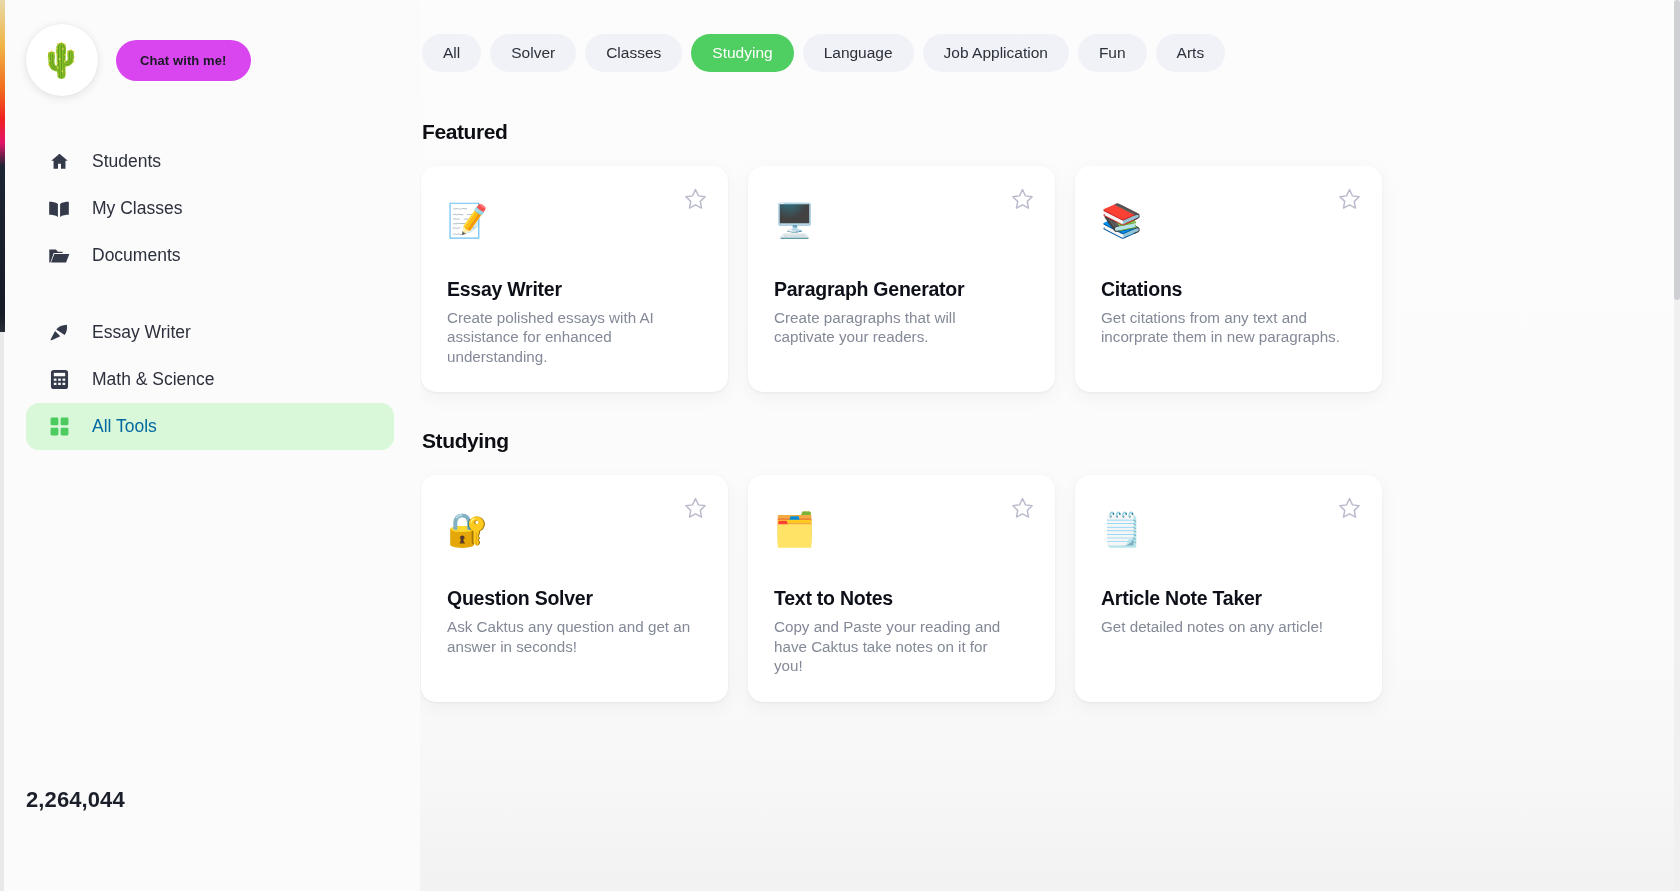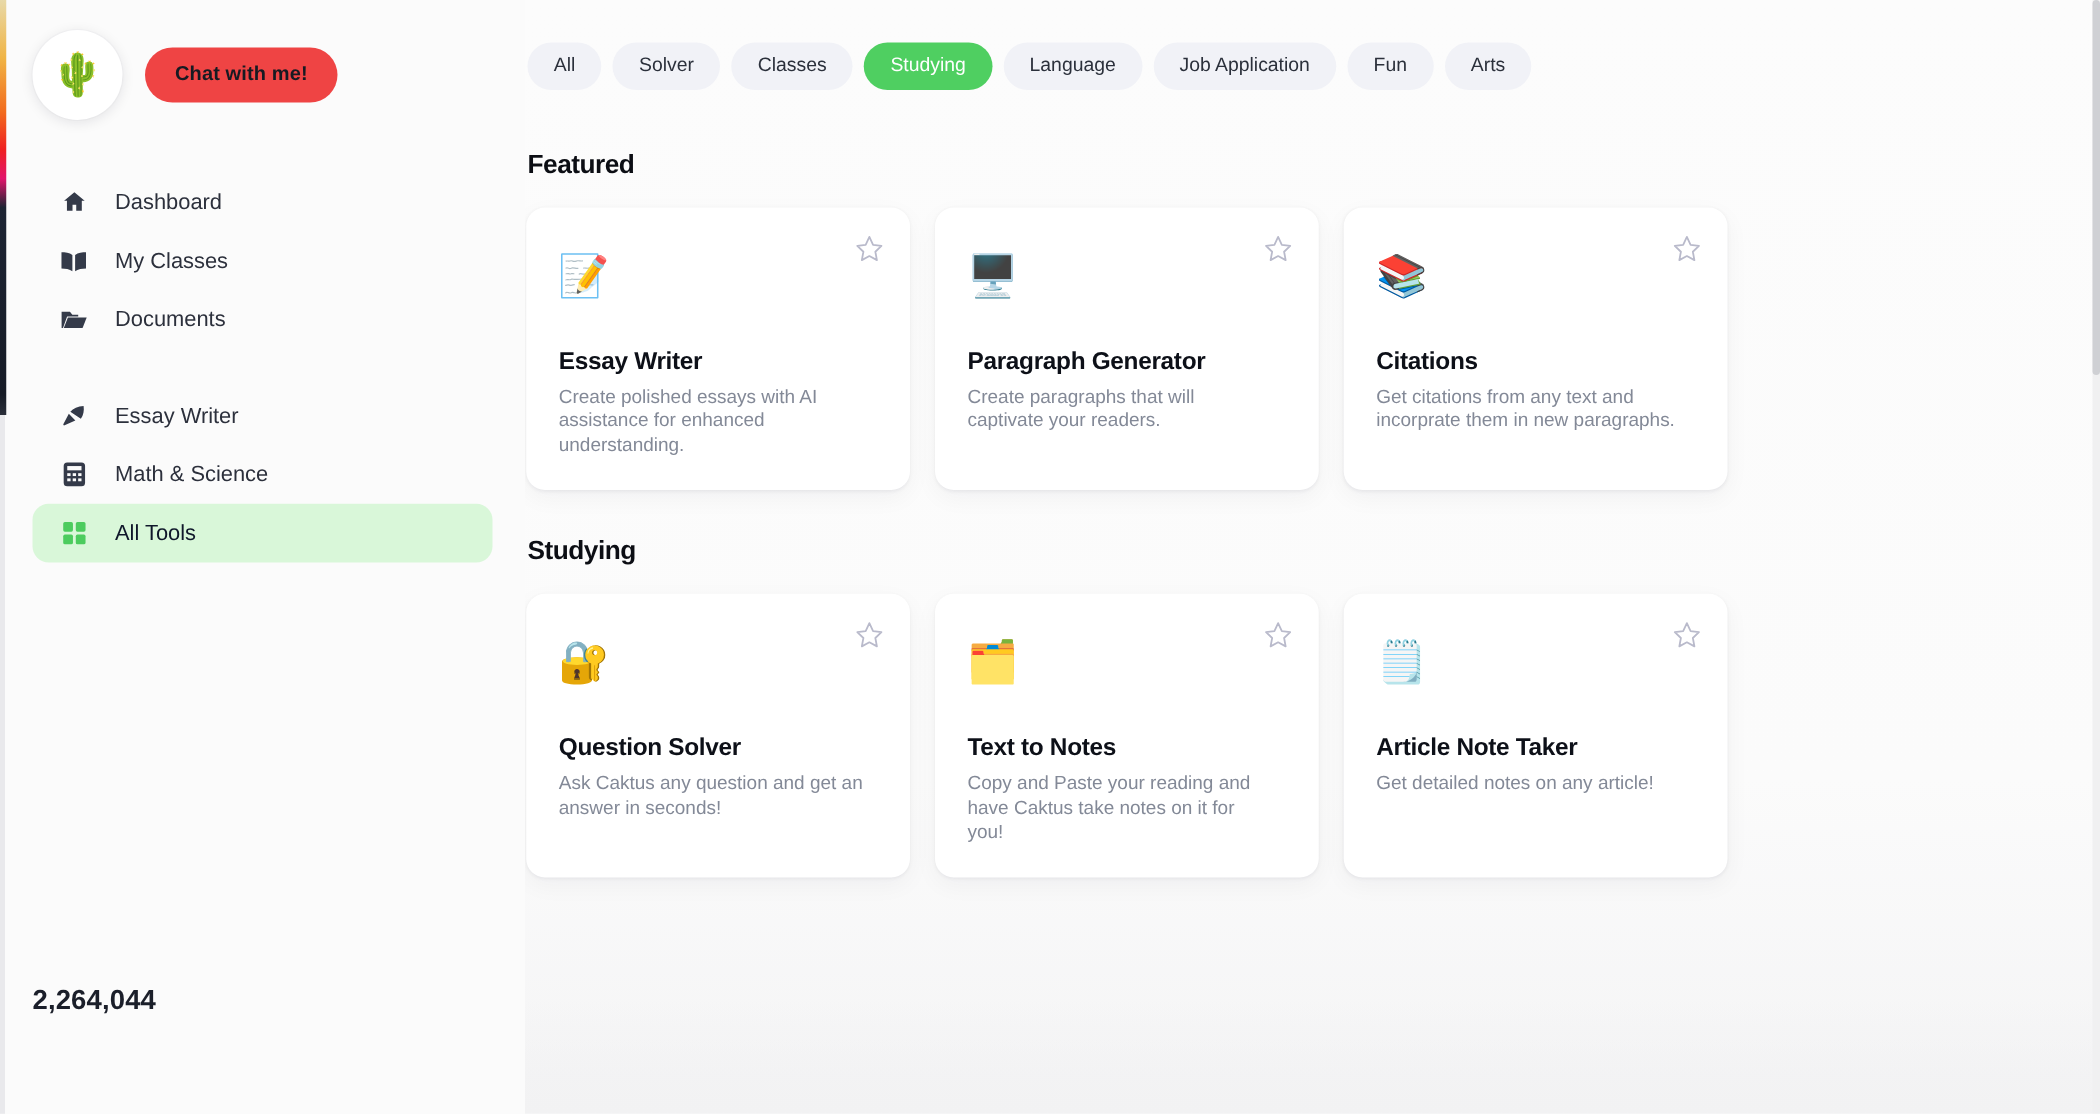--- a/index.html
+++ b/index.html
@@ -39,42 +39,42 @@
     padding:24px 0 0 26px;
   }
   .brand-logo {
     width:72px; height:72px; border-radius:50%;
     background:#ffffff;
     box-shadow:0 2px 10px rgba(20,24,40,.10), 0 0 0 1px rgba(20,24,40,.02);
     display:flex; align-items:center; justify-content:center;
     font-size:34px; line-height:1;
   }
   .chat-pill {
-    background:#ef4444; color:#171a22;
+    background:#d946ef; color:#171a22;
     border-radius:999px;
     padding:13px 24px;
-    font-size:16px; font-weight:700;
+    font-size:13px; font-weight:700;
     letter-spacing:.1px;
     border:none; cursor:pointer;
     white-space:nowrap;
   }
 
   .nav { margin-top:42px; display:flex; flex-direction:column; }
   .nav-group + .nav-group { margin-top:22px; }
   .nav-item {
     display:flex; align-items:center; gap:22px;
     height:47px; margin:0 26px; padding:0 22px;
     border-radius:13px;
     color:#2c303c; font-size:17.5px; font-weight:500;
     cursor:pointer; text-decoration:none;
   }
   .nav-item .ic { width:22px; height:22px; flex:0 0 22px; display:flex; align-items:center; justify-content:center; }
   .nav-item .ic svg { display:block; }
   .nav-item.active { background:#d9f7d9; }
-  .nav-item.active .lbl { color:#0f172a; font-weight:500; }
+  .nav-item.active .lbl { color:#0369a1; font-weight:500; }
 
   .stats {
     margin-top:auto; padding:0 0 78px 26px;
   }
   .stats-num { font-size:22px; font-weight:700; color:#1b1f2a; letter-spacing:.1px; }
   .stats-cap { font-size:14.5px; color:#6e7482; margin-top:4px; }
 
   
   .main {
     flex:1; height:891px; position:relative;
@@ -179,21 +179,21 @@
     <nav class="nav">
 
       <div class="nav-group">
 
         <a class="nav-item">
           <span class="ic">
             <svg width="21" height="21" viewBox="0 0 24 24" fill="#343a49">
               <path d="M12 3.2 2.6 11h2.6v9.2h5.1v-5.6h3.4v5.6h5.1V11h2.6z"></path>
             </svg>
           </span>
-          <span class="lbl">Dashboard</span>
+          <span class="lbl">Students</span>
         </a>
 
         <a class="nav-item">
           <span class="ic">
             <svg width="22" height="20" viewBox="0 0 24 22" fill="#343a49">
               <path d="M1.2 3.1c3 0 7.2.5 9.6 2.3v14.3C8.4 18 4.4 17.4 1.2 17.4zM22.8 3.1c-3 0-7.2.5-9.6 2.3v14.3c2.4-1.7 6.4-2.3 9.6-2.3z"></path>
             </svg>
           </span>
           <span class="lbl">My Classes</span>
         </a>

